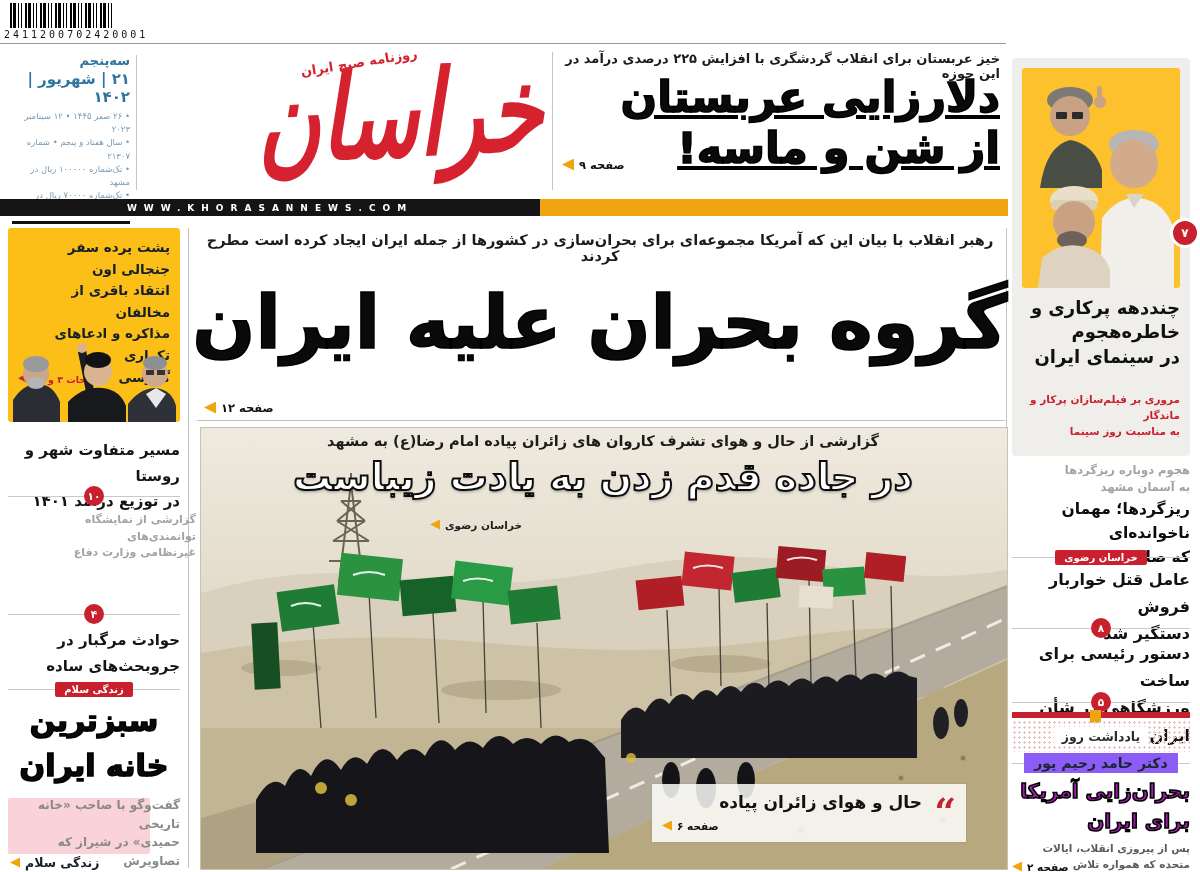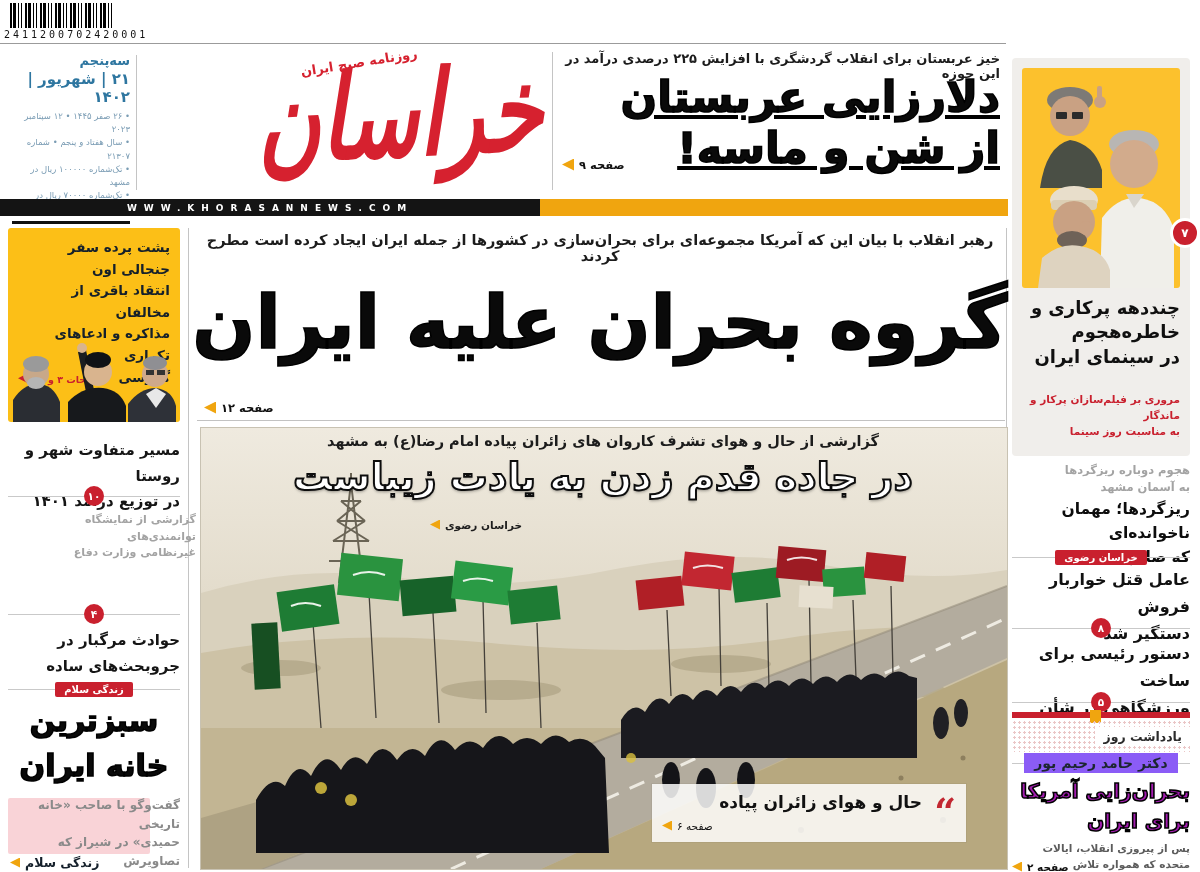--- a/index.html
+++ b/index.html
@@ -34,21 +34,21 @@
   .pageref{font-size:11.5px;font-weight:bold;color:#111;}
   .pill-red{background:#c9202e;color:#fff;font-size:10px;font-weight:bold;padding:2px 9px;border-radius:2px;white-space:nowrap;}
   .circle-badge{display:flex;align-items:center;justify-content:center;width:20px;height:20px;
       border-radius:50%;background:#c9202e;color:#fff;font-size:10.5px;font-weight:bold;flex:0 0 auto;}
   .divider{display:flex;align-items:center;}
   .divider .ln{flex:1;height:1px;background:#c9c9c9;}
   .promo-box{background:#fcbf17;border-radius:3px;overflow:hidden;}
   .promo-line{color:#15202b;font-size:13.5px;font-weight:bold;line-height:1.6;text-align:right;}
   .graybox{background:#f0eeeb;border-radius:4px;}
   .yellowphoto{background:#fcc12d;border-radius:3px;overflow:hidden;}
-  .dots{background-image:radial-gradient(#eac6c6 1.2px,transparent 1.2px);background-size:5px 5px;text-align:right;}
+  .dots{background-image:radial-gradient(#eac6c6 1.2px,transparent 1.2px);background-size:5px 5px;}
   .note-bar{background:#c9202e;}
   .note-notch{background:#f0a50f;}
   .ybadge{background:#8b5cf6;color:#1c2630;font-size:14px;font-weight:bold;padding:2px 10px;white-space:nowrap;}
   .qbox{background:rgba(255,255,255,.84);box-shadow:0 0 0 1px rgba(0,0,0,.04);}
   .qmark{color:#c22731;font-size:38px;font-weight:bold;line-height:.55;font-family:"DejaVu Serif",serif;}
   .photo-frame{border:1px solid #c8c2b2;overflow:hidden;background:#e8e3d6;}
   .watermark{background:rgba(233,86,99,.26);border-radius:2px;}
 </style>
 </head>
 <body>
@@ -176,21 +176,21 @@
   <div class="abs ctr outline-head" style="left:205px;top:455px;width:796px;font-size:38px;">در جاده قدم زدن به یادت زیباست</div>
   <div class="abs" style="left:430px;top:514px;width:140px;text-align:left;">
     <span style="font-size:10.5px;font-weight:bold;color:#1c1c1c;">خراسان رضوی</span><span class="arrow sm"></span>
   </div>
   <div class="abs qbox" style="left:652px;top:784px;width:314px;height:58px;">
     <div class="abs qmark" style="right:10px;top:18px;">“</div>
     <div class="abs rt" style="right:44px;top:6px;width:240px;font-size:17px;font-weight:bold;color:#111;line-height:1.45;">
       <div>حال و هوای زائران پیاده</div>
     </div>
     <div class="abs" style="left:10px;bottom:8px;">
-      <span style="font-size:10.5px;font-weight:normal;color:#111;">صفحه ۶</span><span class="arrow sm"></span>
+      <span style="font-size:10.5px;font-weight:bold;color:#111;">صفحه ۶</span><span class="arrow sm"></span>
     </div>
   </div>
 
   <div class="abs promo-box" style="left:8px;top:228px;width:172px;height:194px;">
     <div style="padding:9px 10px 0;">
       <div class="promo-line">پشت پرده سفر جنجالی اون</div>
       <div class="promo-line">انتقاد باقری از مخالفان</div>
       <div class="promo-line">مذاکره و ادعاهای تکراری</div>
       <div style="display:flex;justify-content:space-between;align-items:center;">
         <span class="promo-line">گروسی</span>

